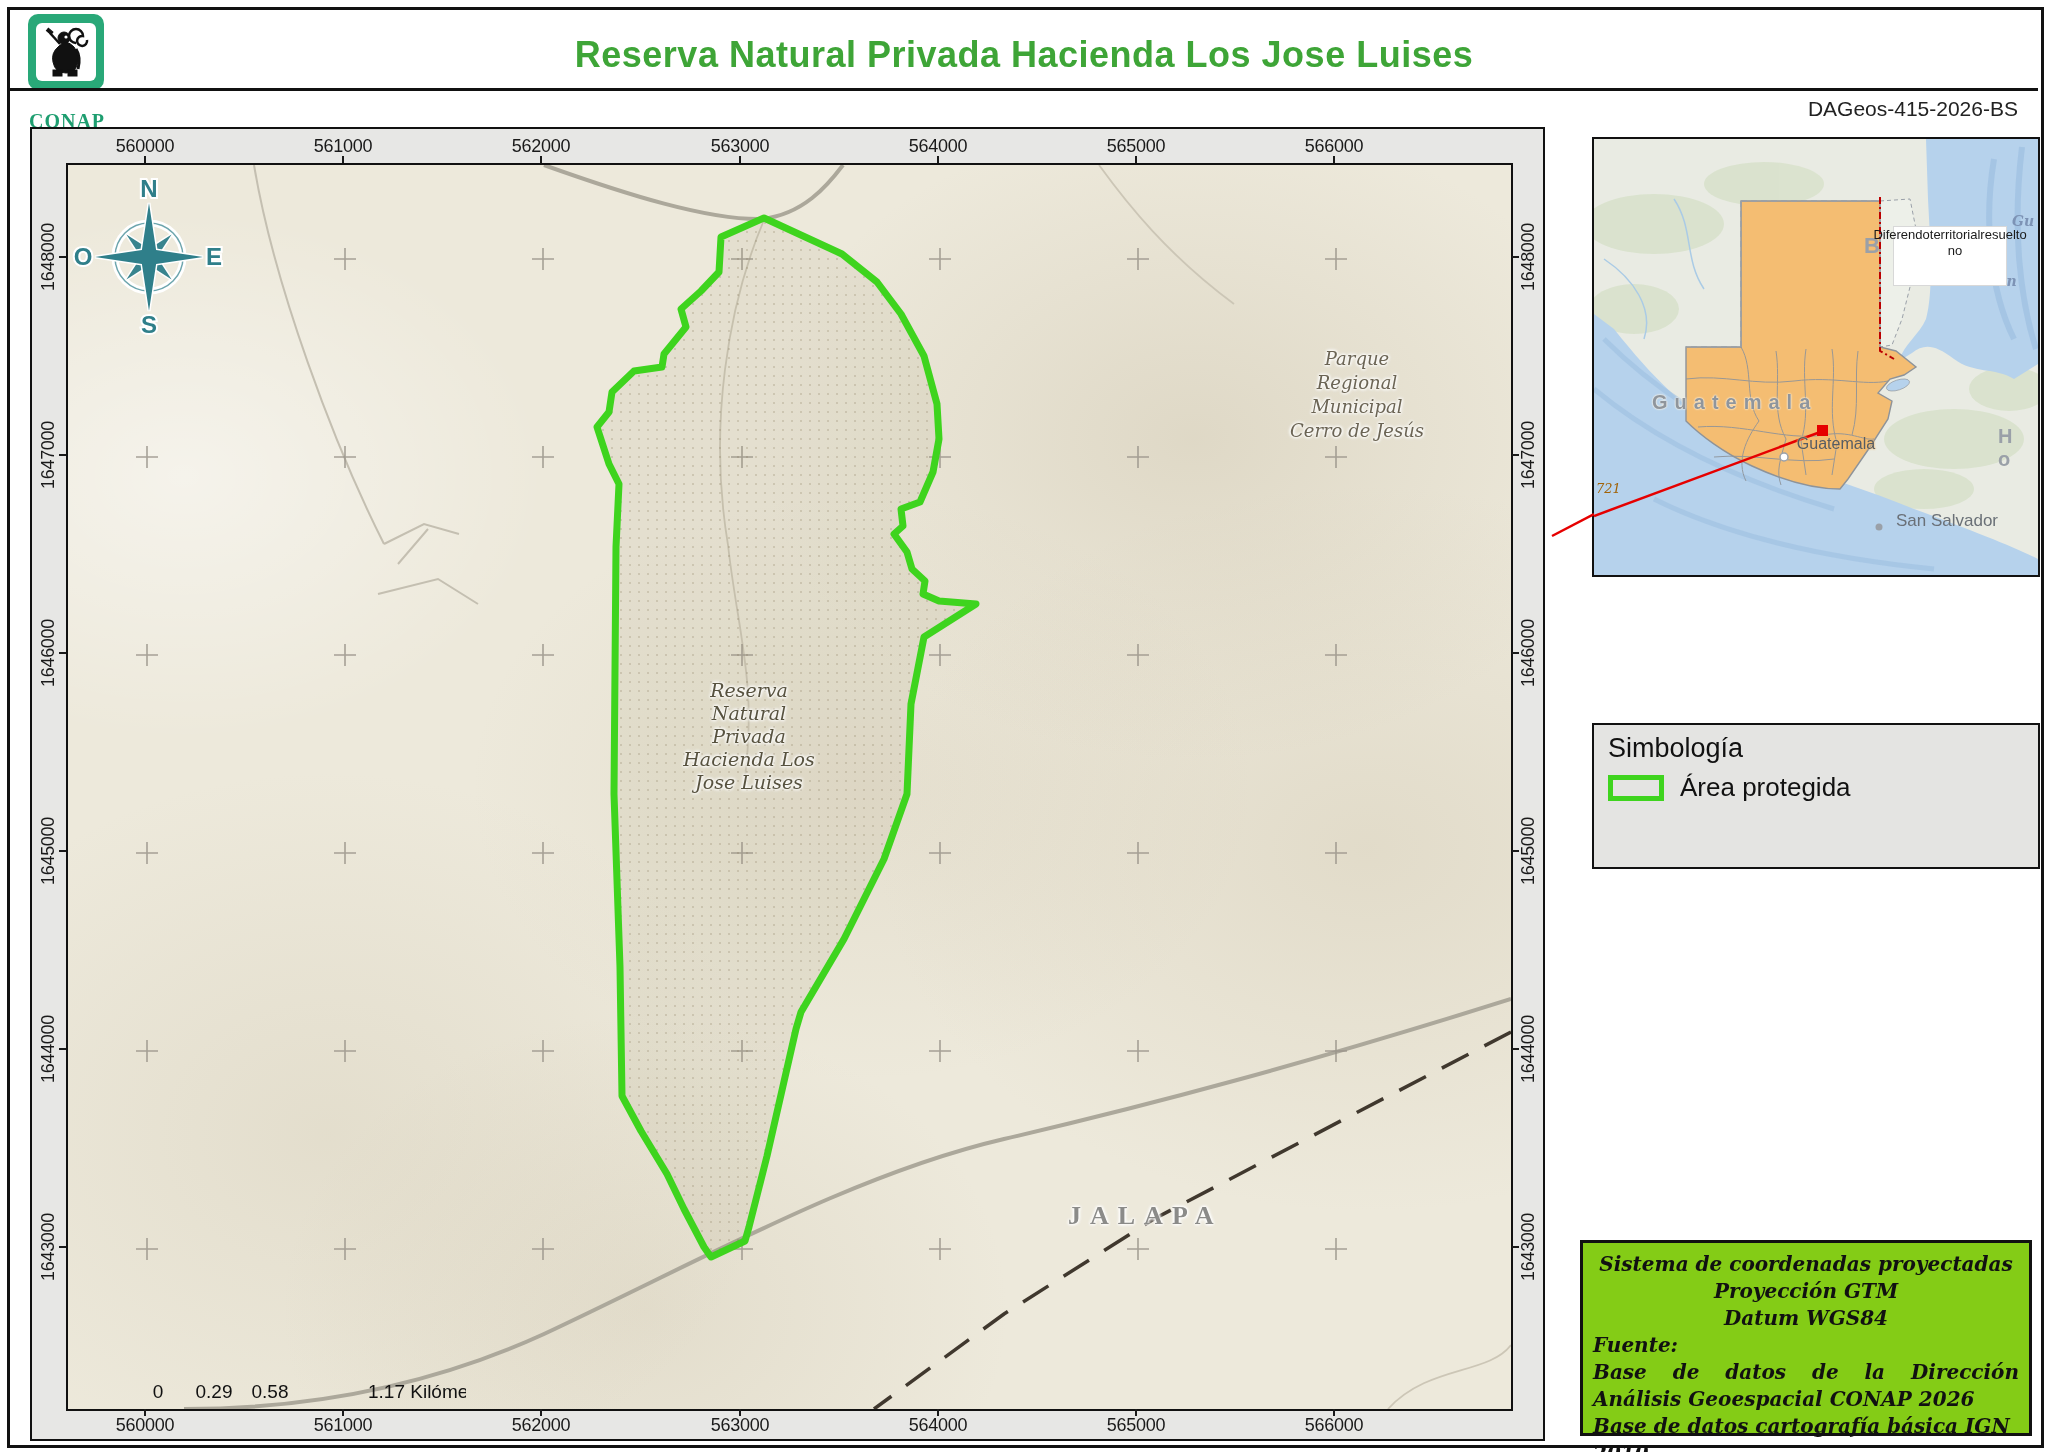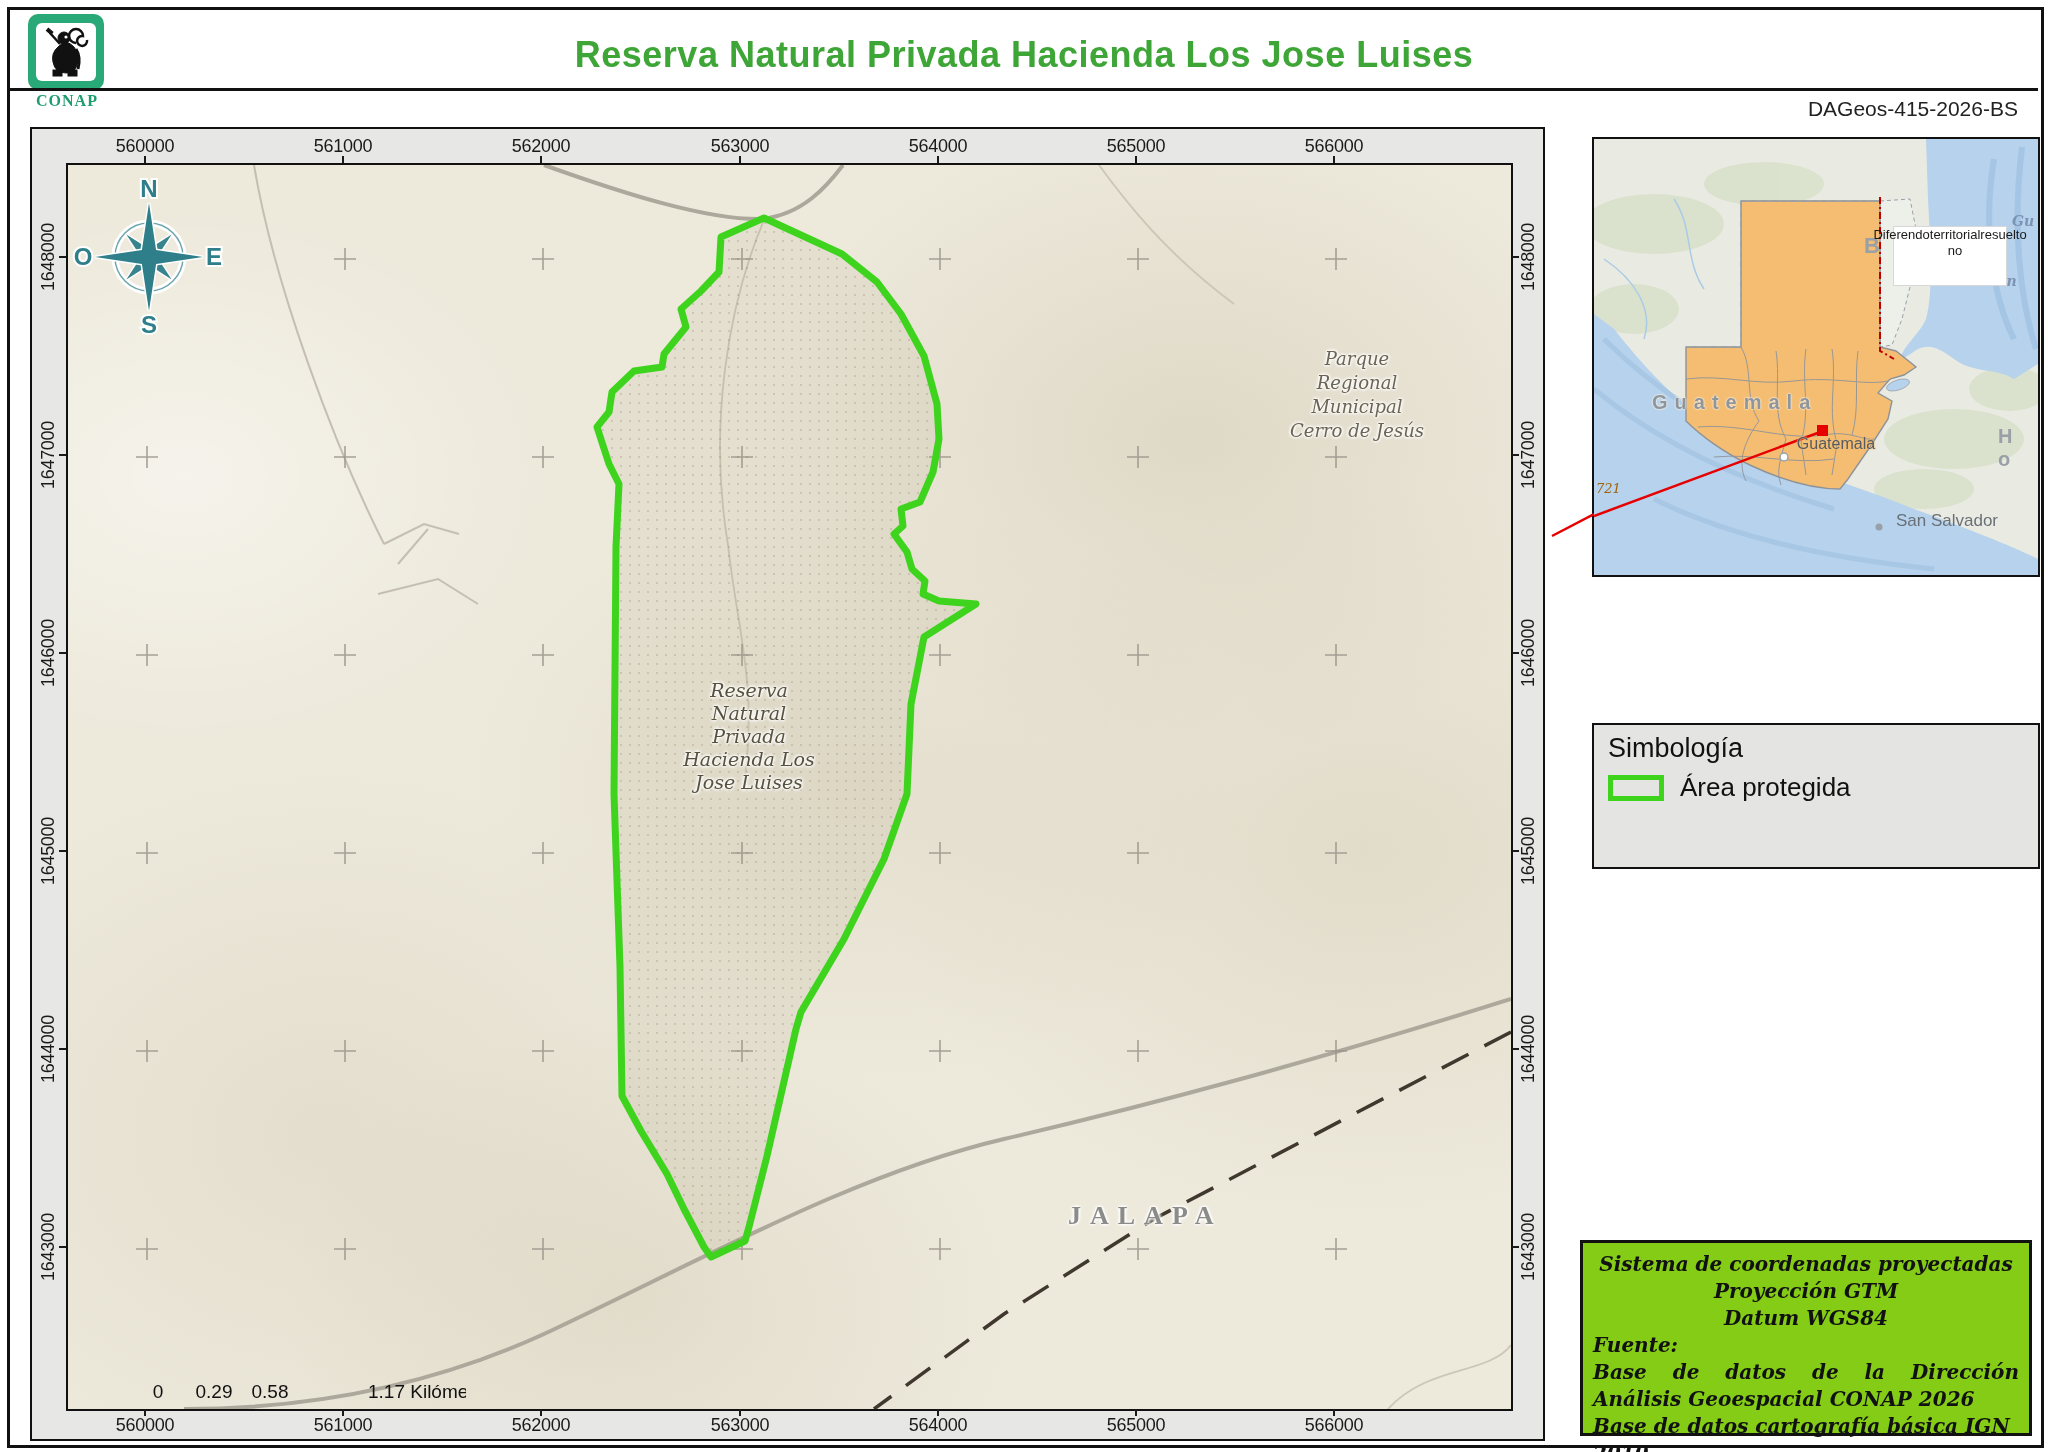--- a/index.html
+++ b/index.html
@@ -9,22 +9,22 @@
   #page-border{left:7px;top:7px;width:2031px;height:1435px;border:3px solid #111;pointer-events:none;}
   #header-line{left:10px;top:88px;width:2028px;height:3px;background:#111;}
   #title{left:0;right:0;top:34px;text-align:center;font-size:36px;font-weight:600;
          letter-spacing:.5px;color:#3EA537;}
   #doc-code{right:30px;top:97px;font-size:21px;color:#222;}
   
   #logo{left:28px;top:14px;width:78px;text-align:center;}
   #logo .box{width:76px;height:76px;background:#29a878;border-radius:10px;display:flex;
              align-items:center;justify-content:center;}
   #logo .inner{width:60px;height:58px;background:#fff;border-radius:6px;}
-  #logo .name{margin-top:2px;font-family:"Liberation Serif",serif;font-weight:bold;
-              font-size:16px;color:#1e9e70;letter-spacing:1px;}
+  #logo .name{margin-top:20px;font-family:"Liberation Serif",serif;font-weight:bold;
+              font-size:20px;color:#1e9e70;letter-spacing:1px;}
   
   #map-panel{left:30px;top:127px;width:1515px;height:1314px;background:#e7e7e5;border:2px solid #111;box-sizing:border-box;}
   #map-area{left:34px;top:34px;width:1443px;height:1244px;border:2px solid #111;box-sizing:content-box;
             overflow:hidden;
             background:
               radial-gradient(620px 460px at 78% 22%, rgba(190,178,150,.30), transparent 70%),
               radial-gradient(700px 520px at 90% 55%, rgba(196,184,156,.28), transparent 70%),
               radial-gradient(640px 520px at 18% 78%, rgba(198,188,162,.25), transparent 70%),
               radial-gradient(520px 420px at 40% 92%, rgba(190,178,150,.22), transparent 70%),
               radial-gradient(560px 420px at 55% 50%, rgba(186,172,142,.16), transparent 70%),

